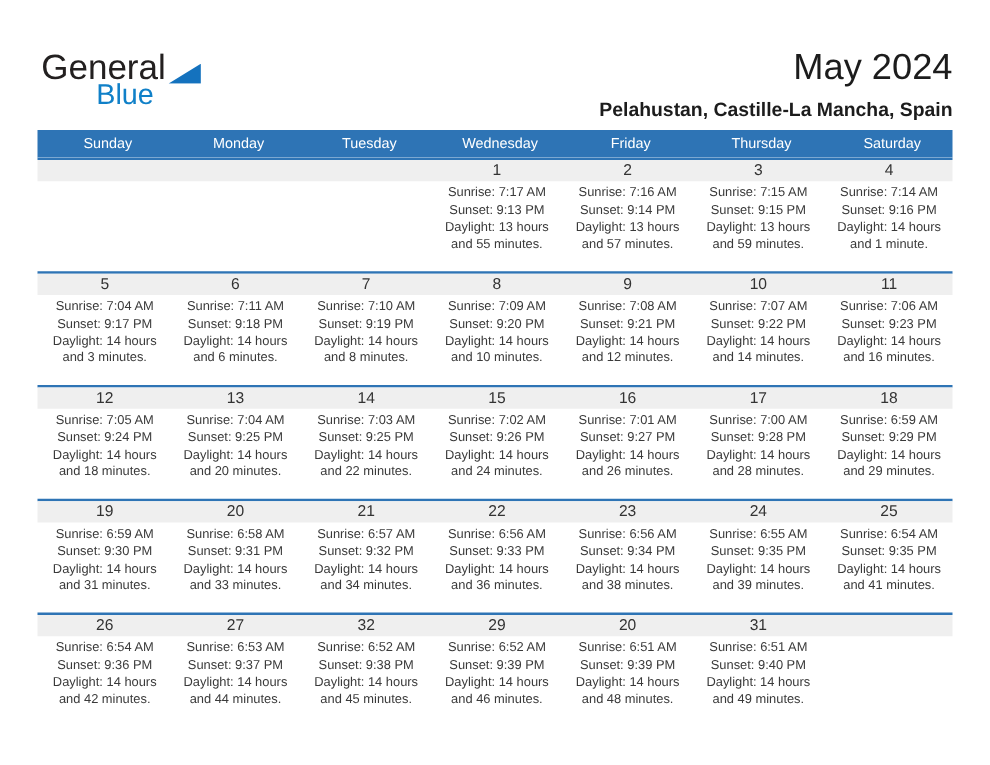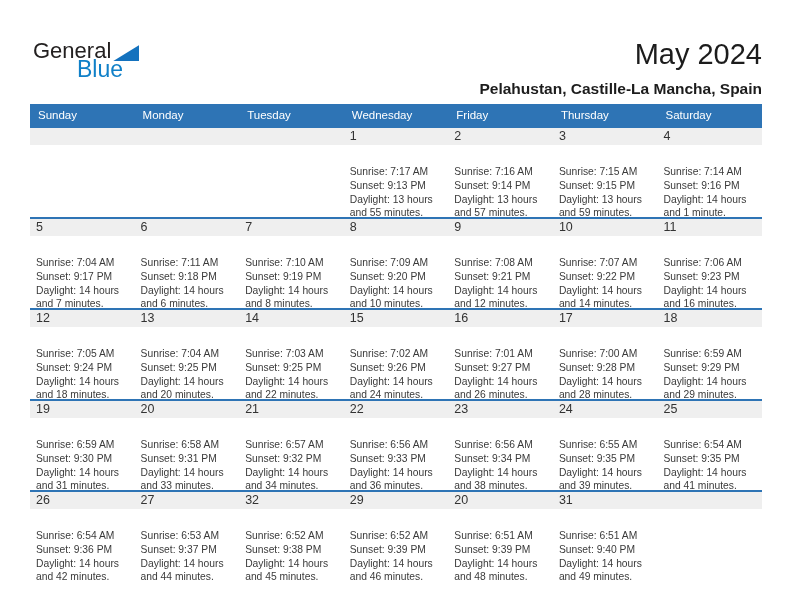--- a/index.html
+++ b/index.html
@@ -10,38 +10,38 @@
     --logo-tri:#1472BE;
     --ink:#1c1c1c;
     --cell-ink:#3a3a3a;
   }
   *{margin:0;padding:0;box-sizing:border-box;}
   html,body{width:792px;height:612px;background:#fff;overflow:hidden;}
   body{font-family:"Liberation Sans", sans-serif;position:relative;}
 
   .logo{position:absolute;left:33px;top:40px;line-height:1;}
   .logo-top{display:flex;align-items:flex-end;}
-  .logo-general{font-size:22px;color:#232020;letter-spacing:0px;}
+  .logo-general{font-size:28px;color:#232020;letter-spacing:0px;}
   .logo-triangle{display:inline-block;width:26px;height:16px;background:var(--logo-tri);
     clip-path:polygon(0 100%,100% 0,100% 100%);margin-left:2px;margin-bottom:1px;}
   .logo-blue{font-size:23px;color:var(--logo-blue);margin-left:44px;margin-top:-4px;}
 
   .title{position:absolute;top:38px;right:30px;font-size:29px;color:var(--ink);}
   .subtitle{position:absolute;top:80px;right:30px;font-size:15.5px;font-weight:bold;color:var(--ink);}
 
-  .calendar{position:absolute;left:30px;top:104px;width:732px;}
+  .calendar{position:absolute;left:30px;top:104px;width:732px;text-align:center;}
   .weekday-row{display:flex;height:22px;background:var(--header-blue);}
   .weekday-cell{flex:1;color:#fff;font-size:11.5px;line-height:22px;padding-left:8px;overflow:hidden;white-space:nowrap;}
 
   .week-row{position:relative;height:91px;border-top:2px solid var(--line-blue);background:#fff;}
   .band{position:absolute;left:0;top:0;right:0;height:17px;background:var(--band-gray);}
   .cells{position:relative;display:flex;height:100%;}
   .cell{flex:1;padding:0 3px 0 6px;overflow:hidden;}
   .cell-date{font-size:12.5px;line-height:17px;color:#333;}
-  .cell-lines{padding-top:20px;}
+  .cell-lines{padding-top:3px;}
   .cell-line{font-size:10.3px;line-height:13.8px;color:var(--cell-ink);white-space:nowrap;}
 </style>
 </head>
 <body>
 
 <div class="logo">
   <div class="logo-top">
     <span class="logo-general">General</span>
     <span class="logo-triangle"></span>
   </div>
@@ -117,21 +117,21 @@
   </div>
       <div class="week-row">
     <div class="band"></div>
     <div class="cells">
           <div class="cell">
     <div class="cell-date">5</div>
     <div class="cell-lines">
               <div class="cell-line">Sunrise: 7:04 AM</div>
               <div class="cell-line">Sunset: 9:17 PM</div>
               <div class="cell-line">Daylight: 14 hours</div>
-              <div class="cell-line">and 7 minutes.</div>
+              <div class="cell-line">and 3 minutes.</div>
             </div>
   </div>
           <div class="cell">
     <div class="cell-date">6</div>
     <div class="cell-lines">
               <div class="cell-line">Sunrise: 7:11 AM</div>
               <div class="cell-line">Sunset: 9:18 PM</div>
               <div class="cell-line">Daylight: 14 hours</div>
               <div class="cell-line">and 6 minutes.</div>
             </div>

